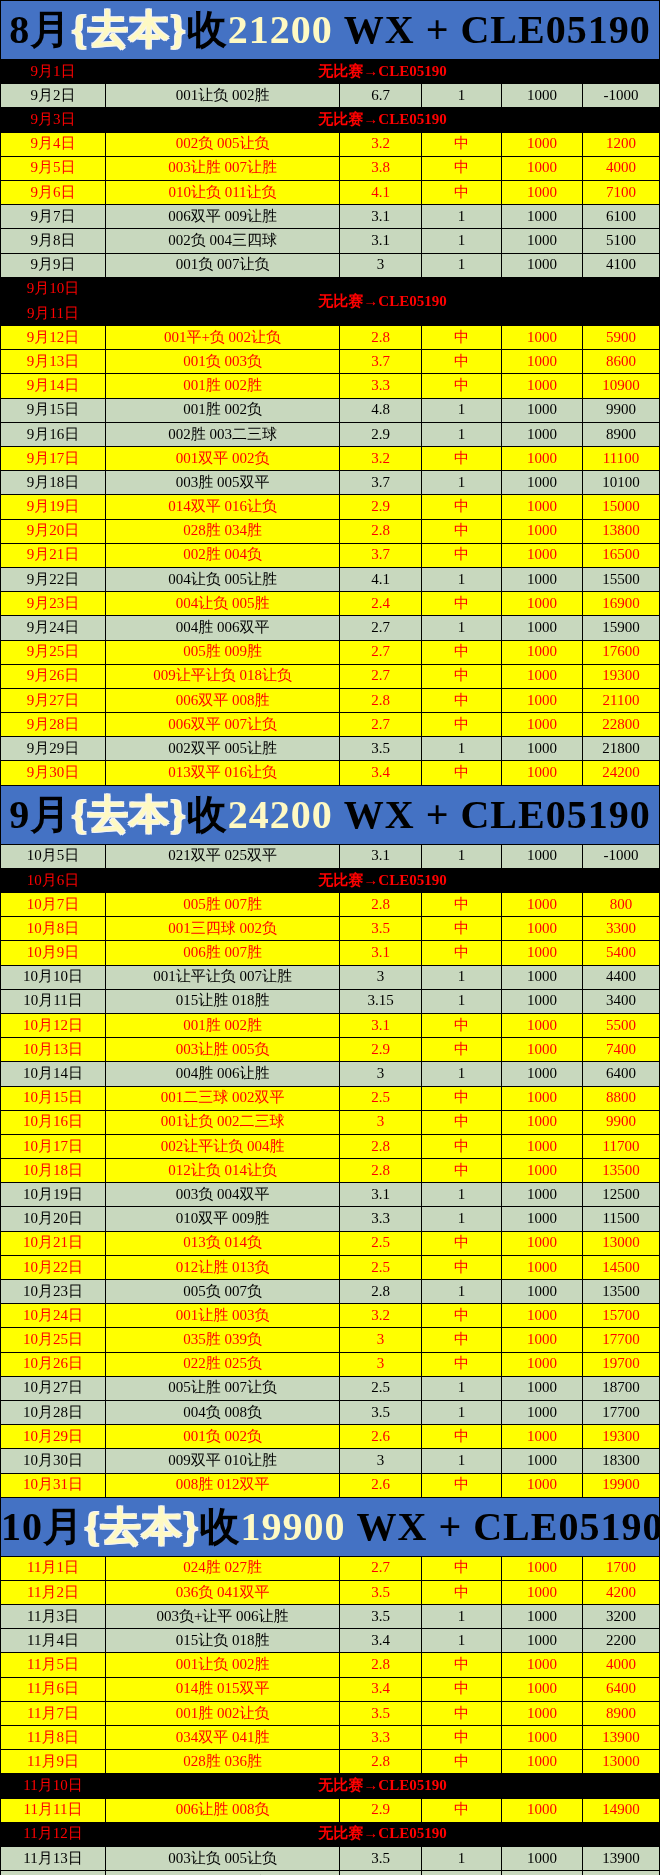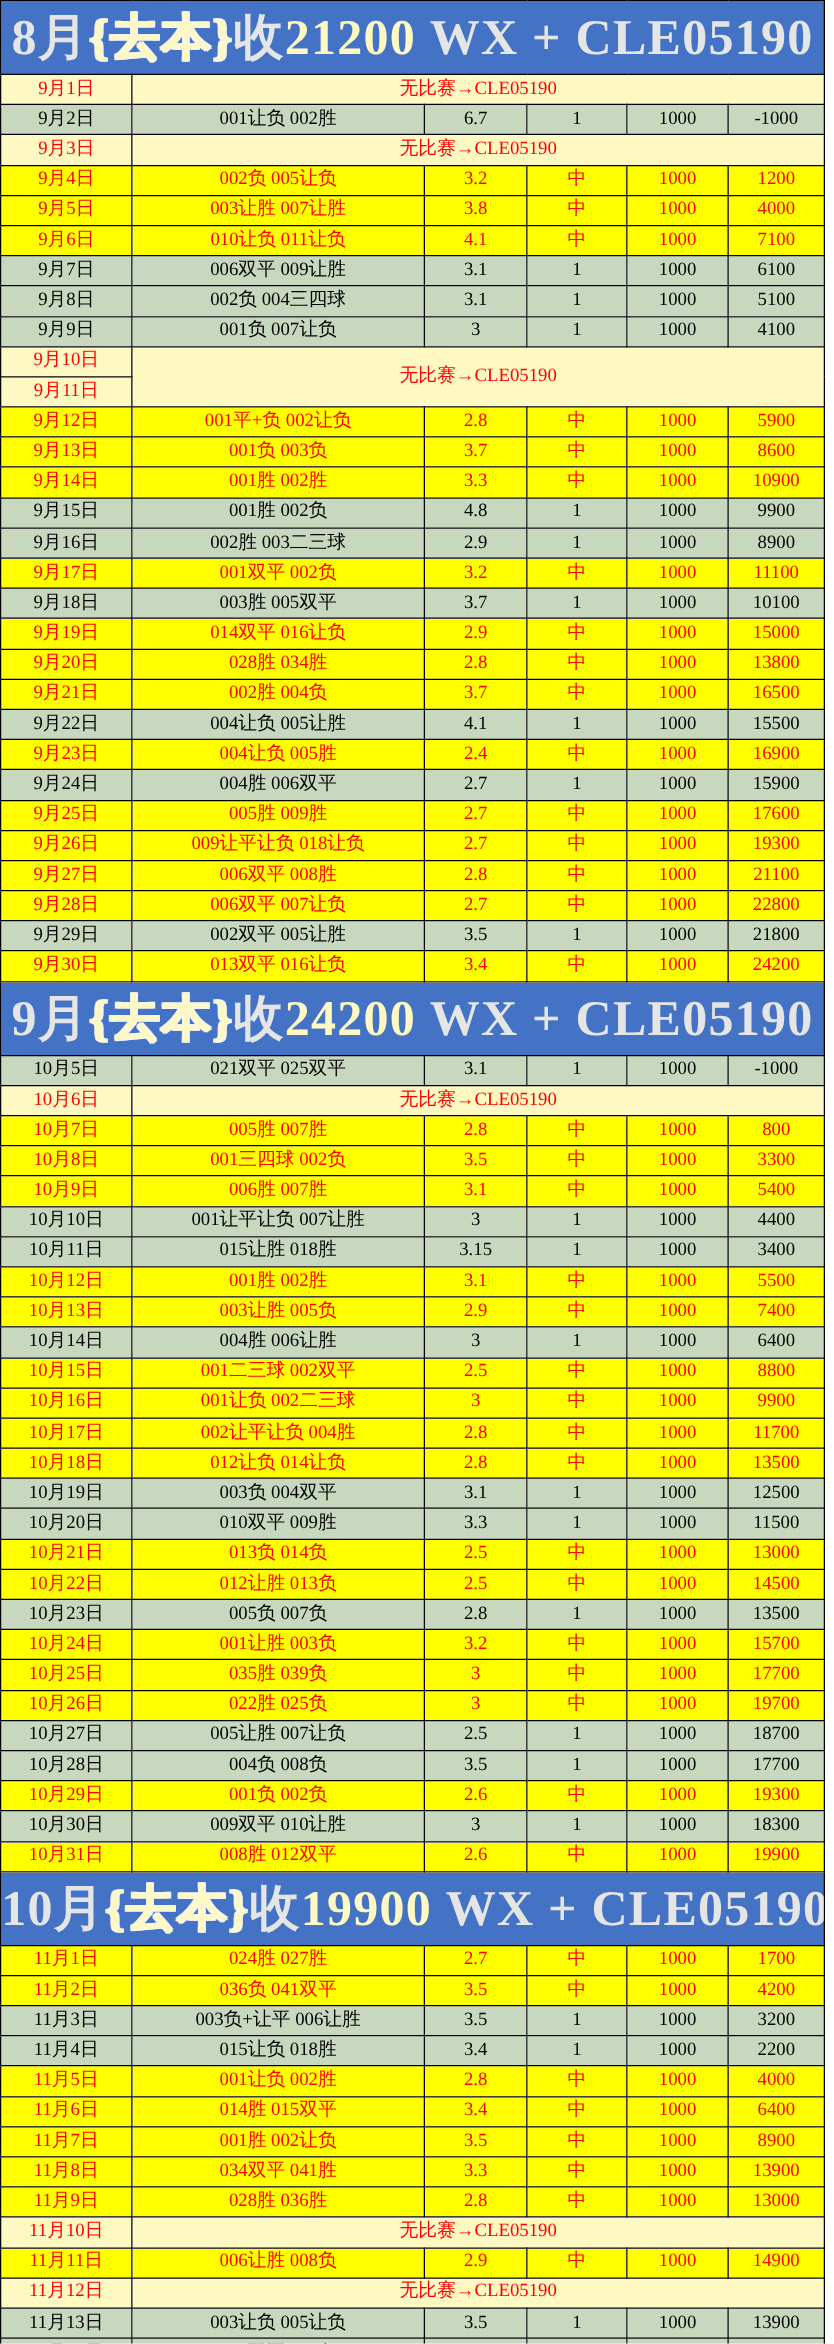--- a/index.html
+++ b/index.html
@@ -25,27 +25,27 @@
     line-height:1.05;
   }
   tr.row td{height:23.2px;font-size:15px;}
   tr.header-row td{
     height:58px;
     background:#4472c4;
     font-size:40px;
     font-weight:700;
     letter-spacing:1px;
   }
-  .hw{color:#e5e5e5;}
+  .hw{color:#000000;}
   .hr{color:#fef9c3;}
   .ho{text-shadow:1px 1px 0 #f4f4f4,-1px -1px 0 #f4f4f4,1px -1px 0 #f4f4f4,-1px 1px 0 #f4f4f4;}
   tr.win td{background:#ffff00;color:#ff0000;}
   tr.lose td{background:#c8d8be;color:#000000;}
-  tr.nomatch td{background:#fef9c3;color:#ff0000;}
-  tr.nomatch td.msg{font-weight:400;}
+  tr.nomatch td{background:#000000;color:#ff0000;}
+  tr.nomatch td.msg{font-weight:700;}
 </style>
 </head>
 <body>
 
 <div class="wrap">
   <table class="results">
     <colgroup>
       <col style="width:105px">
       <col style="width:234px">
       <col style="width:82px">

